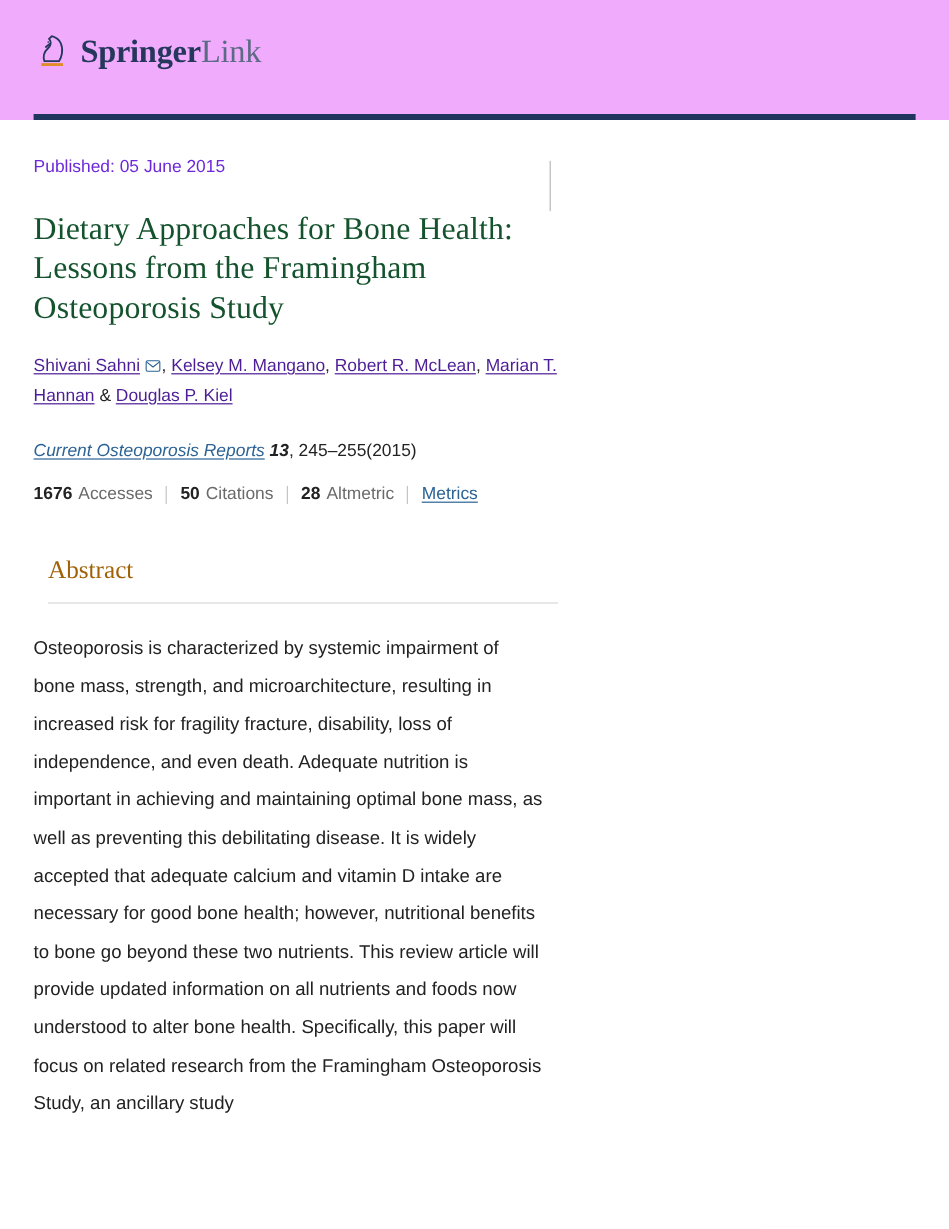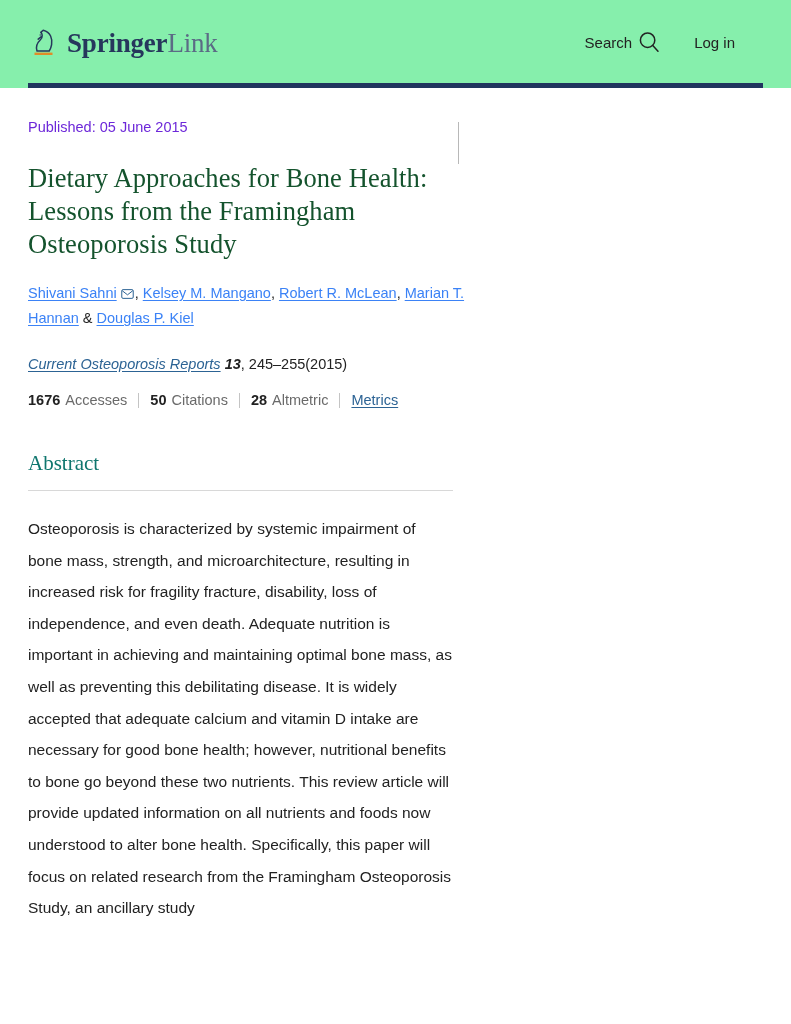--- a/index.html
+++ b/index.html
@@ -20,22 +20,22 @@
     position: relative;
     width: 791px;
     min-height: 1024px;
     background: #ffffff;
     margin: 0 auto;
   }
 
   
   .site-header {
     position: relative;
-    height: 88px;
-    background: #86efac;
+    height: 100px;
+    background: #f0abfc;
   }
   .header-inner {
     position: relative;
     width: 100%;
     height: 84px;
     padding: 0 28px;
     display: flex;
     align-items: center;
     justify-content: space-between;
   }
@@ -137,21 +137,21 @@
     letter-spacing: 0.1px;
   }
 
   .authors {
     margin: 20px 0 0 0;
     font-size: 14.5px;
     line-height: 25px;
     color: #222222;
   }
   .author-link {
-    color: #3b82f6;
+    color: #4c1d95;
     text-decoration: underline;
     text-underline-offset: 2px;
   }
   .mail-glyph {
     display: inline-block;
     width: 13px;
     height: 10px;
     vertical-align: -1px;
     margin: 0 1px 0 4px;
   }
@@ -197,22 +197,22 @@
   .metrics-link {
     color: #2c6394;
     text-decoration: underline;
     text-underline-offset: 2px;
   }
 
   .abstract-heading {
     font-family: "Liberation Serif", serif;
     font-weight: 400;
     font-size: 21px;
-    color: #0f766e;
-    margin: 40px 0 0 0;
+    color: #a16207;
+    margin: 40px 0 0 12px;
     padding-bottom: 14px;
     border-bottom: 1px solid #d8d8d8;
     width: 425px;
   }
 
   .abstract-body {
     margin: 22px 0 0 0;
     font-size: 15.5px;
     line-height: 31.6px;
     color: #222222;
@@ -237,34 +237,20 @@
                        C23.8 12.6 24.1 15.6 23.6 18.6 C23.2 21.2 22.2 23.4 21.2 25 Z"></path>
               <path d="M13.4 10.6 L10.2 13.2"></path>
               <circle cx="12.2" cy="9.0" r="0.7" fill="#26375c" stroke="none"></circle>
             </g>
             <rect x="6.5" y="26.6" width="18" height="2.4" fill="#e08c28"></rect>
           </svg>
         </span>
         <span class="brand-text"><span class="bold">Springer</span><span class="light">Link</span></span>
       </a>
 
-      <div class="header-right">
-        <a class="hdr-action" href="#">
-          <span>Search</span>
-          <span class="search-glyph">
-            <svg viewBox="0 0 22 22" width="22" height="22" xmlns="http://www.w3.org/2000/svg">
-              <circle cx="9.6" cy="9.2" r="7.2" fill="none" stroke="#222" stroke-width="1.5"></circle>
-              <line x1="14.8" y1="14.6" x2="20" y2="20.2" stroke="#222" stroke-width="1.5" stroke-linecap="round"></line>
-            </svg>
-          </span>
-        </a>
-        <a class="hdr-action" href="#">
-          <span>Log in</span>
-        </a>
-      </div>
 
     </div>
     <div class="header-rule"></div>
   </div>
 
   <div class="article">
     <div class="article-inner">
 
       <div class="collection-block">
         <p class="published-line">Published: 05 June 2015</p>

